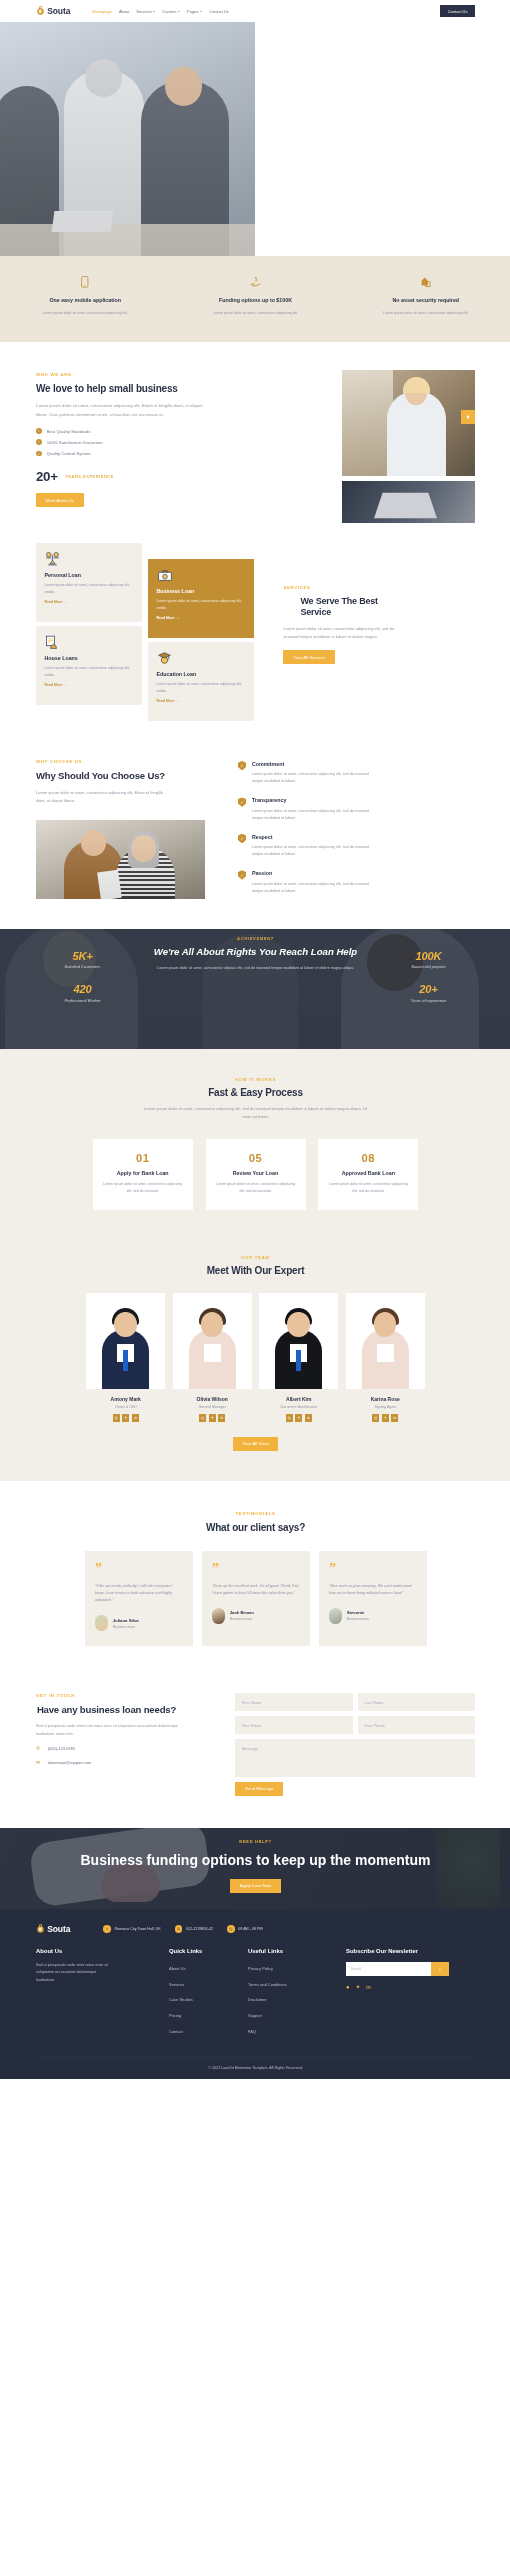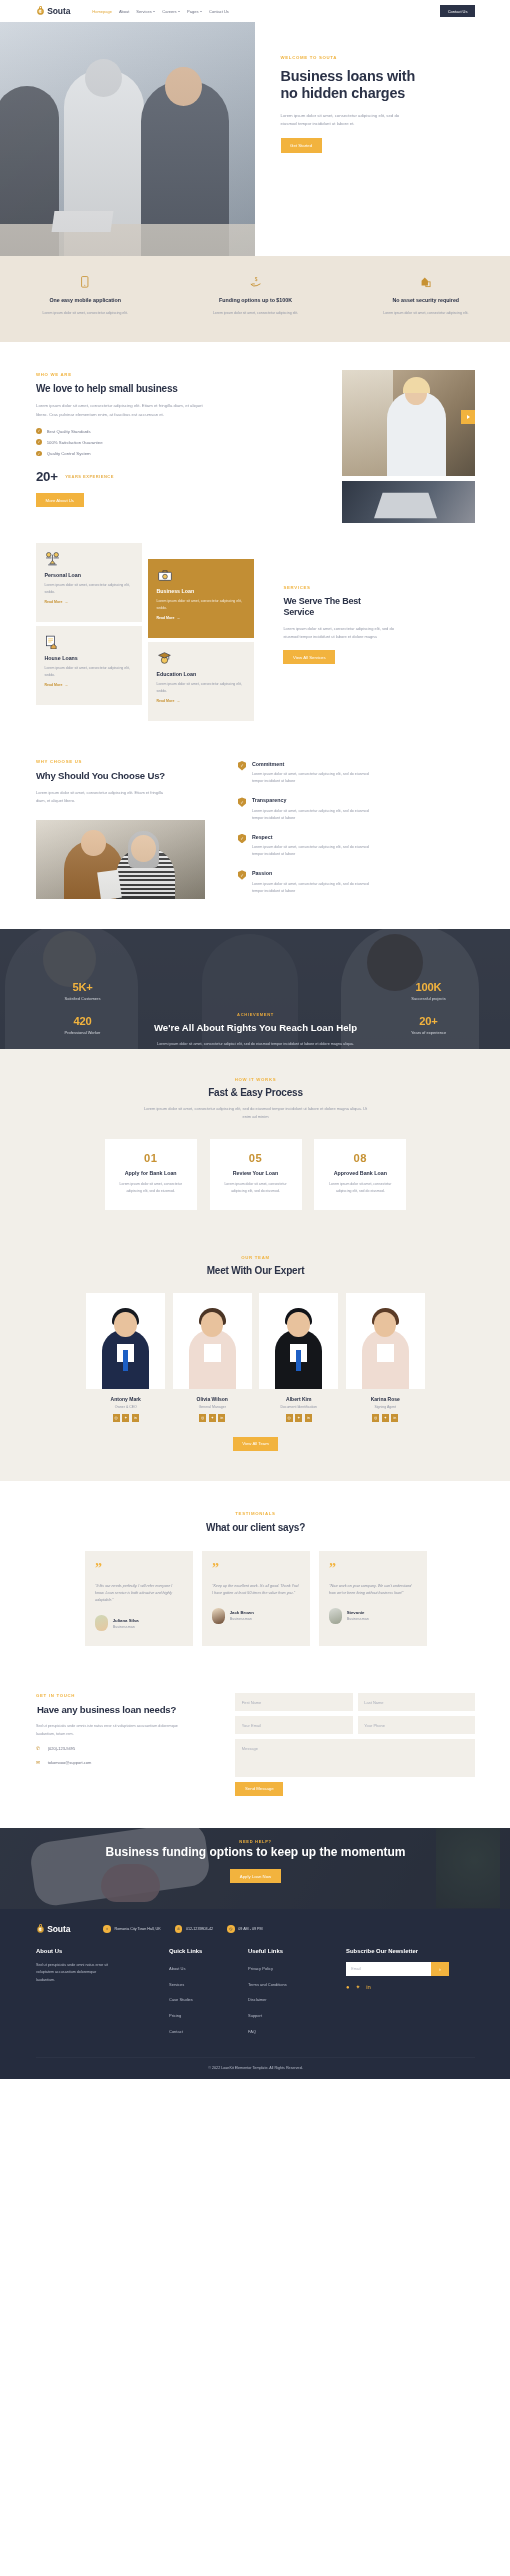--- a/index.html
+++ b/index.html
@@ -142,21 +142,21 @@
   .svc-ico { height:16px; }
   .svc-card h4 { font-size:5.3px; font-weight:bold; color:#2b3247; margin-top:3.7px; }
   .svc-card p { font-size:3.5px; line-height:1.85; color:#9297a6; margin-top:4.3px; }
   .svc-card a.read {
     display:inline-flex; align-items:center; gap:2.1px; font-size:3.5px;
     color:#c79233; text-decoration:none; margin-top:4.8px; font-weight:bold;
   }
   .svc-card.c2 h4, .svc-card.c2 p, .svc-card.c2 a.read { color:#ffffff; }
   .svc-card.c2 p { color:#f5ecdc; }
   .svc-right { flex:1; padding:42px 0 0 23.4px; }
-  .svc-right .sec-title { font-size:9px; max-width:106px; }
+  .svc-right .sec-title { font-size:9px; max-width:106px;margin-left:17px; }
   .svc-right .sec-text { max-width:114px; font-size:4px; }
 
   
   .why { display:flex; padding:21px 36px 30px; gap:26px; background:#fff; }
   .why-left { width:176px; }
   .why-left .sec-title { font-size:9.6px; }
   .why-left .sec-text { font-size:4px; max-width:136px; }
   .why-photo {
     margin-top:15px; width:169px; height:79px;
     background:linear-gradient(140deg,#d8d2c6,#b3ac9f 55%,#8d8779);
@@ -185,36 +185,36 @@
     position:relative; height:120px; overflow:hidden;
     background:linear-gradient(180deg,#434a57,#3a414e);
   }
   .ach-bg { position:absolute; inset:0; }
   .ach-bg .b1 { position:absolute; left:5.3px; top:-5.3px; width:133px; height:130px; background:#6e747f; border-radius:64px 64px 0 0; opacity:.85;}
   .ach-bg .b1h{ position:absolute; left:43px; top:2.7px; width:53px; height:56px; border-radius:50%; background:#8d8b84;}
   .ach-bg .b2 { position:absolute; left:202px; top:5.3px; width:96px; height:122px; background:#5d636f; border-radius:48px 48px 0 0; opacity:.8;}
   .ach-bg .b3 { position:absolute; left:341px; top:-3.2px; width:138px; height:128px; background:#7c828c; border-radius:64px 64px 0 0; opacity:.85;}
   .ach-bg .b3h{ position:absolute; left:367px; top:5.3px; width:56px; height:57px; border-radius:50%; background:#4a4038;}
   .ach-bg .veil { position:absolute; inset:0; background:rgba(48,54,66,.72);}
-  .ach-inner { position:relative; display:flex; align-items:flex-end; height:100%; padding:0 36px; }
+  .ach-inner { position:relative; display:flex; align-items:flex-start; height:100%; padding:7px 36px;font-style:italic; }
   .ach-col { width:93px; text-align:center; }
   .ach-stat { margin:14px 0; }
   .ach-num { font-size:11.2px; font-weight:bold; color:#f2b33e; letter-spacing:-0.2px;}
   .ach-lbl { font-size:4px; color:#d6d9df; margin-top:2.7px; }
   .ach-mid { flex:1; text-align:center; padding:0 8.5px; }
   .ach-mid .eyebrow { color:#e8a93c; font-size:4px; }
   .ach-mid h2 { font-size:9.6px; font-weight:bold; color:#fff; line-height:1.35; margin-top:5.3px; }
   .ach-mid p { font-size:3.7px; line-height:2.0; color:#c9ced9; margin-top:6.4px; }
 
   
   .process { background:#f2efe9; padding:28px 36px 31px; text-align:center; }
   .center-title { font-size:10px; font-weight:bold; color:#2b3247; margin-top:5.3px; letter-spacing:-0.2px;}
   .center-text { font-size:4px; line-height:2.0; color:#9297a6; margin:7.5px auto 0; max-width:224px; }
   .steps { display:flex; gap:12.8px; margin-top:18px; justify-content:center; }
-  .step { background:#fff; width:92px; padding:12.8px 9.6px 15px; }
+  .step { background:#fff; width:100px; padding:12.8px 9.6px 15px; }
   .step-num { font-size:11.2px; font-weight:bold; color:#c79233; letter-spacing:0.5px;}
   .step h4 { font-size:5.3px; font-weight:bold; color:#2b3247; margin-top:5.9px; }
   .step p { font-size:3.5px; line-height:1.95; color:#9297a6; margin-top:5.3px; }
 
   
   .team { background:#f2efe9; padding:14px 36px 30px; text-align:center; }
   .team-grid { display:flex; gap:7.5px; margin-top:17px; justify-content:center; }
   .member { width:79px; }
   .member-photo { width:79px; height:96px; background:#fff; position:relative; overflow:hidden; }
   .member-photo .body { position:absolute; left:16px; bottom:0; width:47px; height:59px; border-radius:21px 21px 0 0;}
@@ -261,21 +261,21 @@
 
   
   .cta-banner { position:relative; height:81px; overflow:hidden; }
   .cta-bg { position:absolute; inset:0; background:linear-gradient(120deg,#3c4452,#2f3645 60%,#262c38);}
   .cta-bg .pig { position:absolute; left:101px; bottom:7.5px; width:59px; height:38px; border-radius:27px 27px 19px 19px; background:#d9a8a8; opacity:.9;}
   .cta-bg .arm { position:absolute; left:32px; top:4.3px; width:176px; height:64px; background:#e6e8ea; border-radius:21px; opacity:.85; transform:rotate(-8deg);}
   .cta-bg .plant{ position:absolute; right:10.6px; top:0; width:64px; height:80px; background:radial-gradient(circle at 60% 40%, #4e6b4a, #2b3a2b); opacity:.75;}
   .cta-bg .veil { position:absolute; inset:0; background:rgba(41,47,60,.70);}
   .cta-inner { position:relative; text-align:center; padding-top:10.6px; }
   .cta-inner .eyebrow { color:#f0b33f; font-size:4px;}
-  .cta-inner h2 { font-size:12px; font-weight:bold; color:#fff; line-height:1.38; margin-top:0;}
+  .cta-inner h2 { font-size:14px; font-weight:bold; color:#fff; line-height:1.38; margin-top:7px;}
   .cta-inner .btn { margin-top:8.5px; }
 
   
   footer.site-footer { background:#252c3e; padding:15px 36px 0; }
   .foot-top { display:flex; align-items:center; gap:18px; padding-bottom:14px; }
   .foot-meta { display:flex; align-items:center; gap:14px; margin-left:15px; }
   .foot-meta-item { display:flex; align-items:center; gap:3.7px; font-size:3.7px; color:#d4d8e2; }
   .circ-ico {
     width:7.5px;height:7.5px;border-radius:50%;background:#f2b33e;color:#2b3247;
     font-size:3.7px;display:flex;align-items:center;justify-content:center;flex:none;
@@ -347,26 +347,20 @@
         <div class="p1"></div>
           <div class="p2"></div>
           <div class="p2h"></div>
         <div class="p3"></div>
           <div class="p3h"></div>
         <div class="tbl"></div>
           <div class="lap"></div>
       </div>
       <div class="overlayshade"></div>
     </div>
-    <div class="hero-copy">
-      <div class="eyebrow">WELCOME TO SOUTA</div>
-      <h1 class="hero-title">Business loans with no hidden charges</h1>
-      <p class="hero-text">Lorem ipsum dolor sit amet, consectetur adipiscing elit, sed do eiusmod tempor incididunt ut labore et.</p>
-      <div class="hero-cta"><a href="#" class="btn">Get Started</a></div>
-    </div>
   </section>
 
   <section class="features">
     <div class="feature">
       <div class="feature-ico">
         <svg width="7.5" height="11.7" viewBox="0 0 14 22">
             <rect x="1" y="1" width="12" height="20" rx="2" fill="none" stroke="#c79233" stroke-width="1.6"></rect>
             <circle cx="7" cy="17.5" r="1" fill="#c79233"></circle>
           </svg>
       </div>

